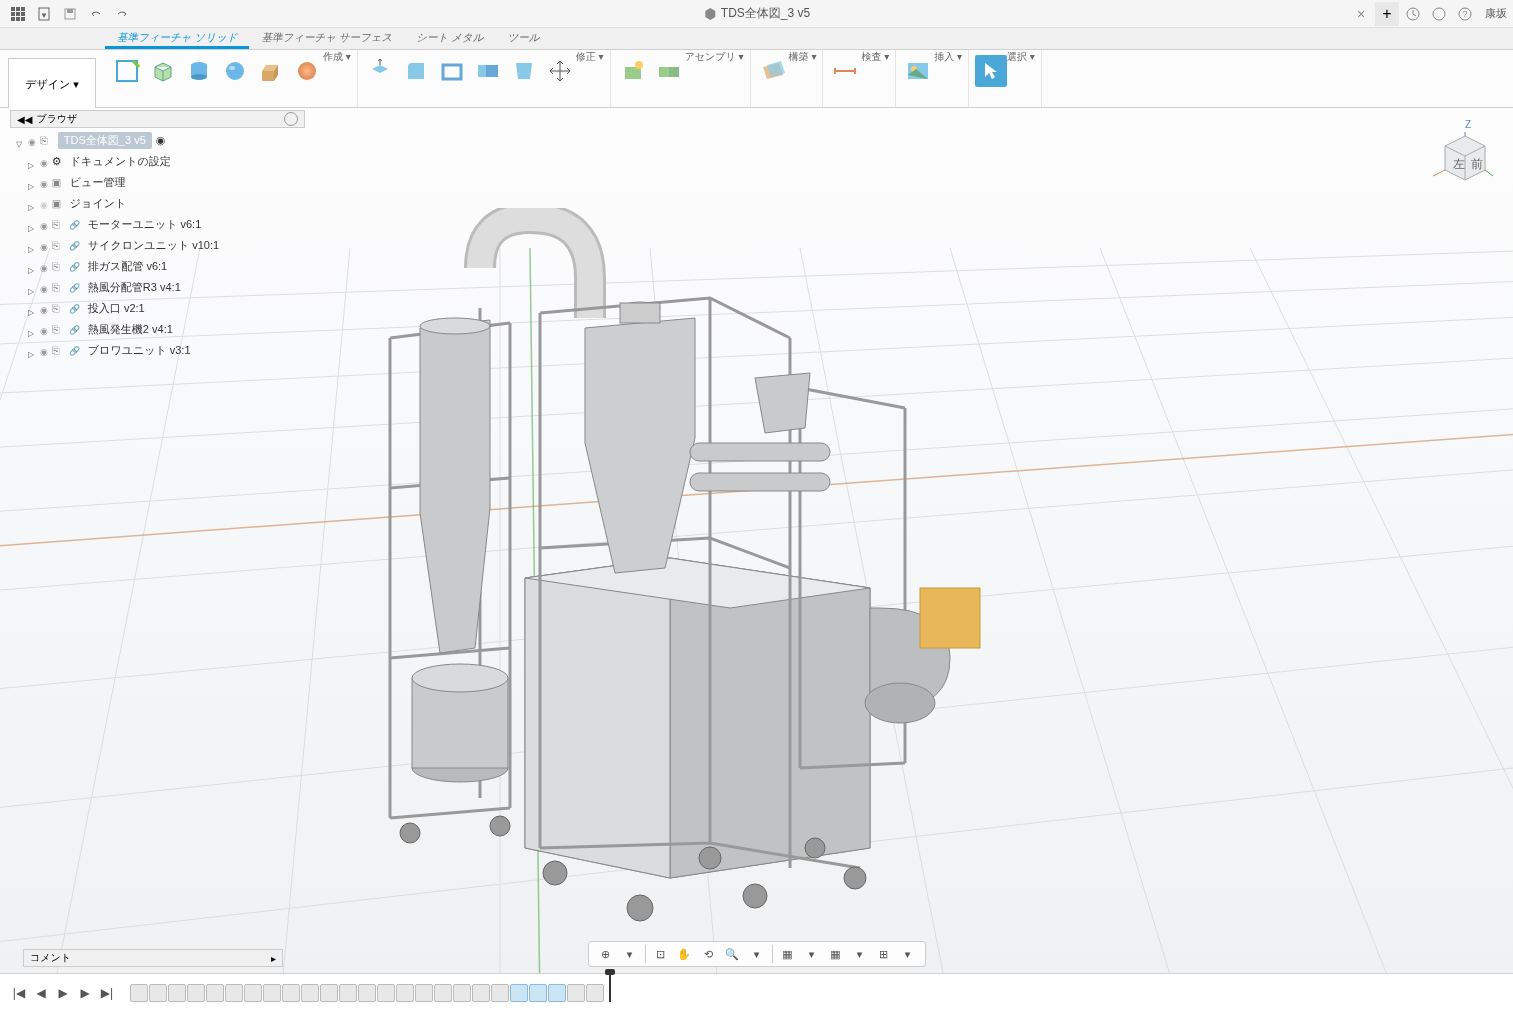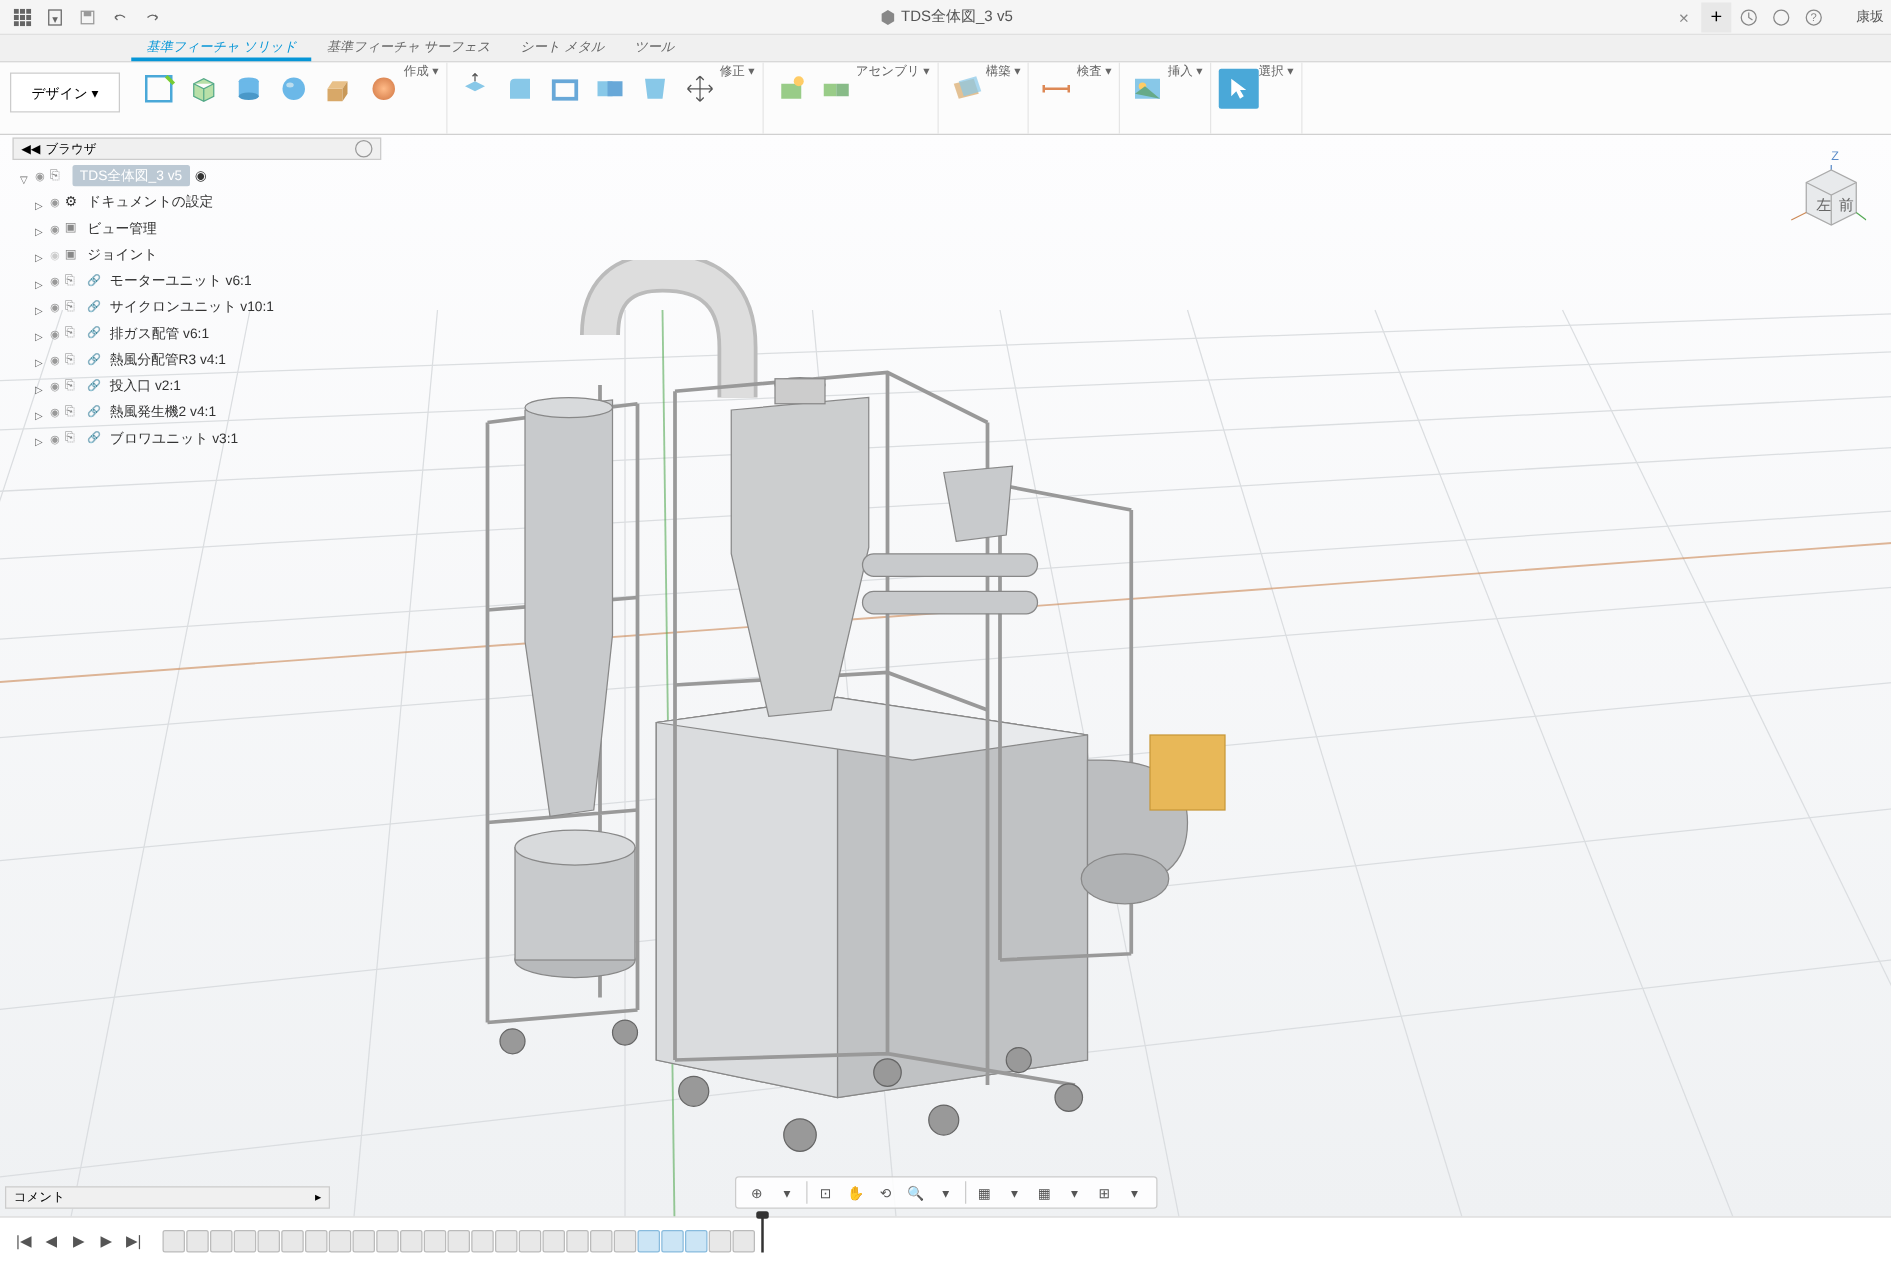--- a/index.html
+++ b/index.html
@@ -5,31 +5,31 @@
 * { margin: 0; padding: 0; box-sizing: border-box; font-family: "Segoe UI", Arial, sans-serif; }
 body { width: 1513px; height: 1011px; background: #fff; overflow: hidden; position: relative; }
 
 
 .top-bar { height: 28px; background: #f5f5f5; display: flex; align-items: center; border-bottom: 1px solid #e0e0e0; position: relative; }
 .top-bar-left { display: flex; align-items: center; gap: 2px; padding-left: 6px; }
 .top-icon { width: 24px; height: 24px; display: flex; align-items: center; justify-content: center; cursor: pointer; }
 .top-title { position: absolute; left: 50%; transform: translateX(-50%); font-size: 12px; color: #555; display: flex; align-items: center; gap: 4px; }
 .top-bar-right { margin-left: auto; display: flex; align-items: center; gap: 2px; padding-right: 6px; }
 .close-x { font-size: 14px; color: #888; }
-.user-name { font-size: 11px; color: #555; margin-left: 20px; }
+.user-name { font-size: 11px; color: #555; margin-left: 6px; }
 
 
 .tabs-strip { height: 22px; display: flex; align-items: stretch; border-bottom: 1px solid #d0d0d0; background: #f0f0f0; font-size: 10.5px; padding-left: 105px; }
 .tab-item { padding: 3px 12px 0; color: #666; cursor: pointer; font-style: italic; }
 .tab-item.active { color: #0696d7; border-bottom: 3px solid #0696d7; }
 
 
 .ribbon { height: 58px; display: flex; background: #fcfcfc; border-bottom: 1px solid #d0d0d0; }
 .design-button-area { width: 105px; display: flex; align-items: flex-start; padding: 8px; }
-.design-btn { width: 88px; height: 32px; border: 1px solid #ccc; background: #fff; font-size: 11px; display: flex; align-items: center; justify-content: center; gap: 4px; cursor: pointer; }
+.design-btn { width: 88px; height: 52px; border: 1px solid #ccc; background: #fff; font-size: 11px; display: flex; align-items: center; justify-content: center; gap: 4px; cursor: pointer; }
 .ribbon-group { display: flex; flex-direction: row; border-right: 1px solid #e5e5e5; padding: 0 6px; }
 .ribbon-icons { display: flex; gap: 4px; align-items: center; height: 42px; }
 .ribbon-label { font-size: 10px; color: #666; text-align: center; padding-bottom: 2px; }
 .tool-icon { width: 32px; height: 32px; display: flex; align-items: center; justify-content: center; cursor: pointer; border-radius: 2px; }
 
 
 .workspace { position: relative; height: 865px; background: linear-gradient(#fafbfc, #f2f3f5); }
 .canvas-bg { position: absolute; inset: 0; }
 
 
@@ -47,21 +47,21 @@
 .tree-icon { width: 14px; height: 14px; display: inline-block; }
 .indent-1 { padding-left: 18px; }
 .link-icon::before { content: "🔗"; font-size: 9px; }
 .folder-icon::before { content: "▣"; font-size: 10px; color: #888; }
 .doc-icon::before { content: "⎘"; font-size: 10px; color: #888; }
 
 
 .viewcube { position: absolute; right: 20px; top: 10px; width: 70px; height: 70px; z-index: 4; }
 
 
-.comments-panel { position: absolute; left: 4px; bottom: 6px; width: 260px; height: 18px; background: #f0f0f0; border: 1px solid #ccc; font-size: 10px; display: flex; align-items: center; padding: 0 6px; }
+.comments-panel { position: absolute; left: 23px; bottom: 6px; width: 260px; height: 18px; background: #f0f0f0; border: 1px solid #ccc; font-size: 10px; display: flex; align-items: center; padding: 0 6px; }
 .comments-panel .expand { margin-left: auto; }
 
 
 .viewport-toolbar { position: absolute; left: 50%; transform: translateX(-50%); bottom: 6px; display: flex; gap: 2px; background: rgba(255,255,255,0.85); padding: 3px 6px; border: 1px solid #ccc; border-radius: 3px; }
 .vt-icon { width: 22px; height: 18px; display: flex; align-items: center; justify-content: center; cursor: pointer; font-size: 11px; color: #555; }
 .vt-sep { width: 1px; background: #ccc; margin: 0 2px; }
 
 
 .timeline { height: 38px; background: #fff; border-top: 1px solid #d0d0d0; display: flex; align-items: center; padding: 0 10px; gap: 4px; }
 .timeline-controls { display: flex; gap: 4px; align-items: center; margin-right: 10px; }

